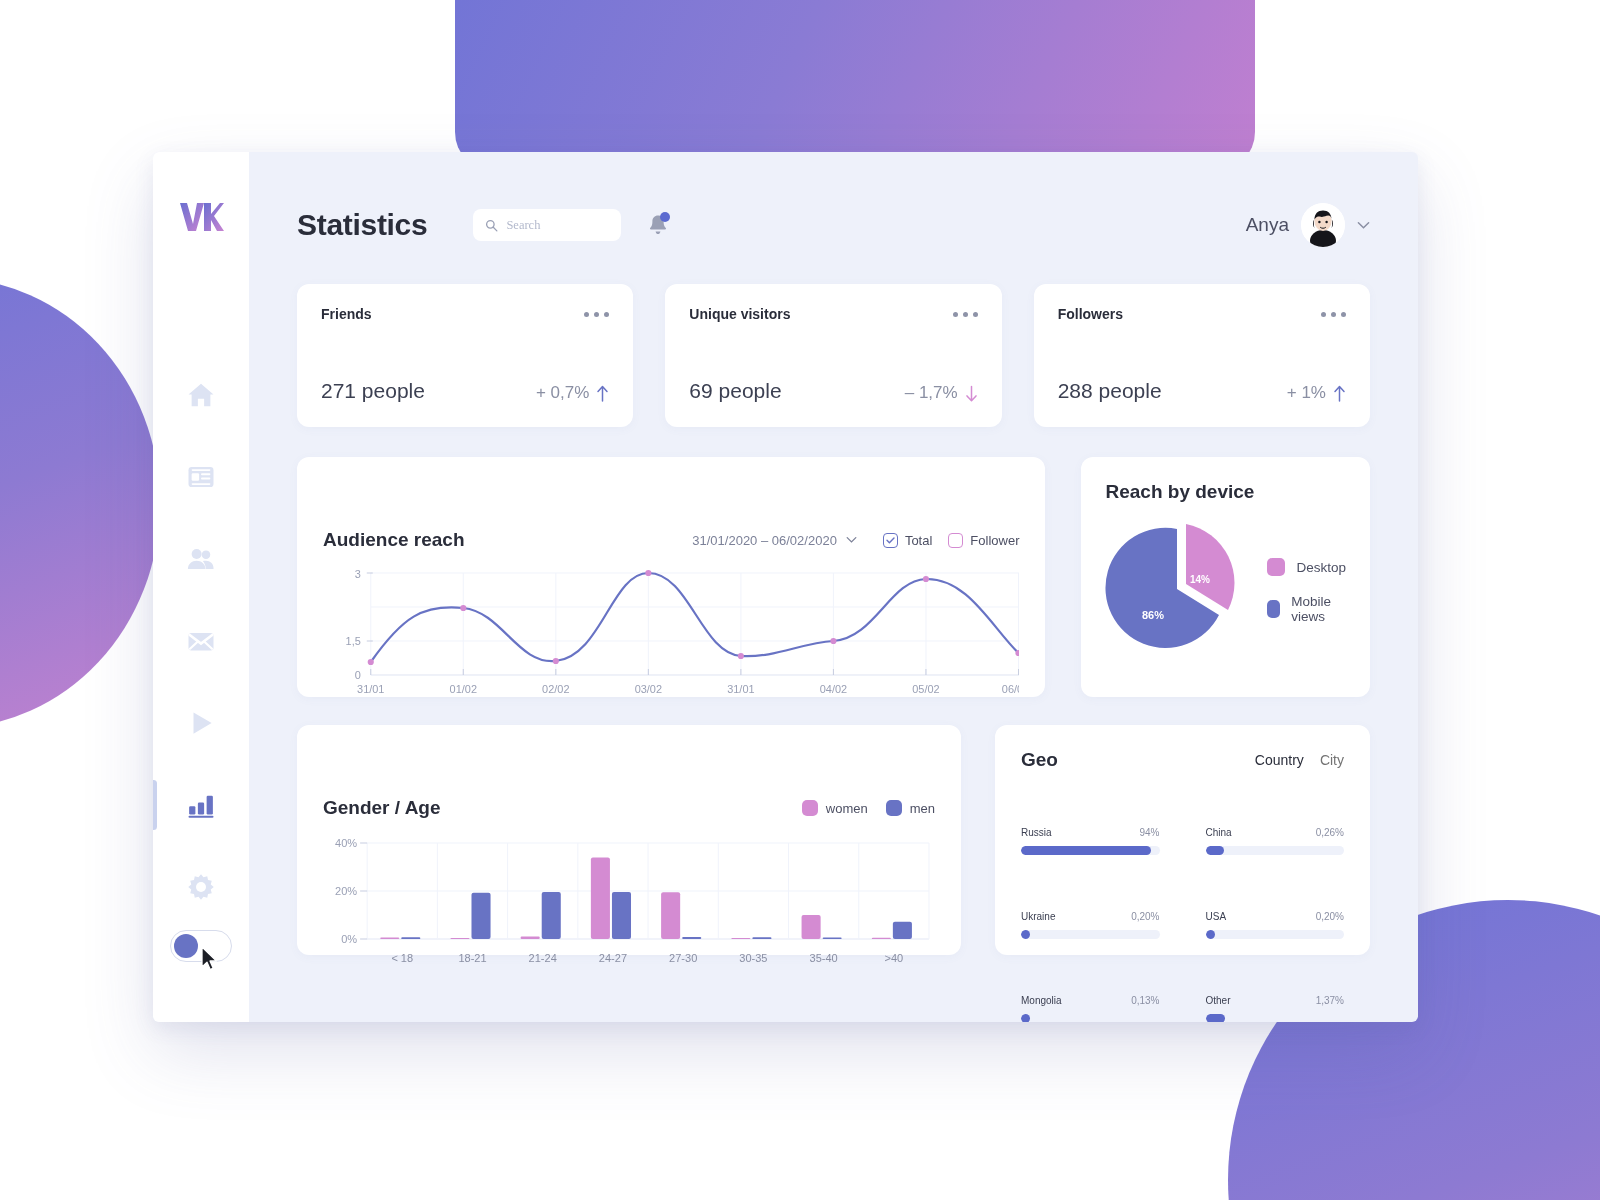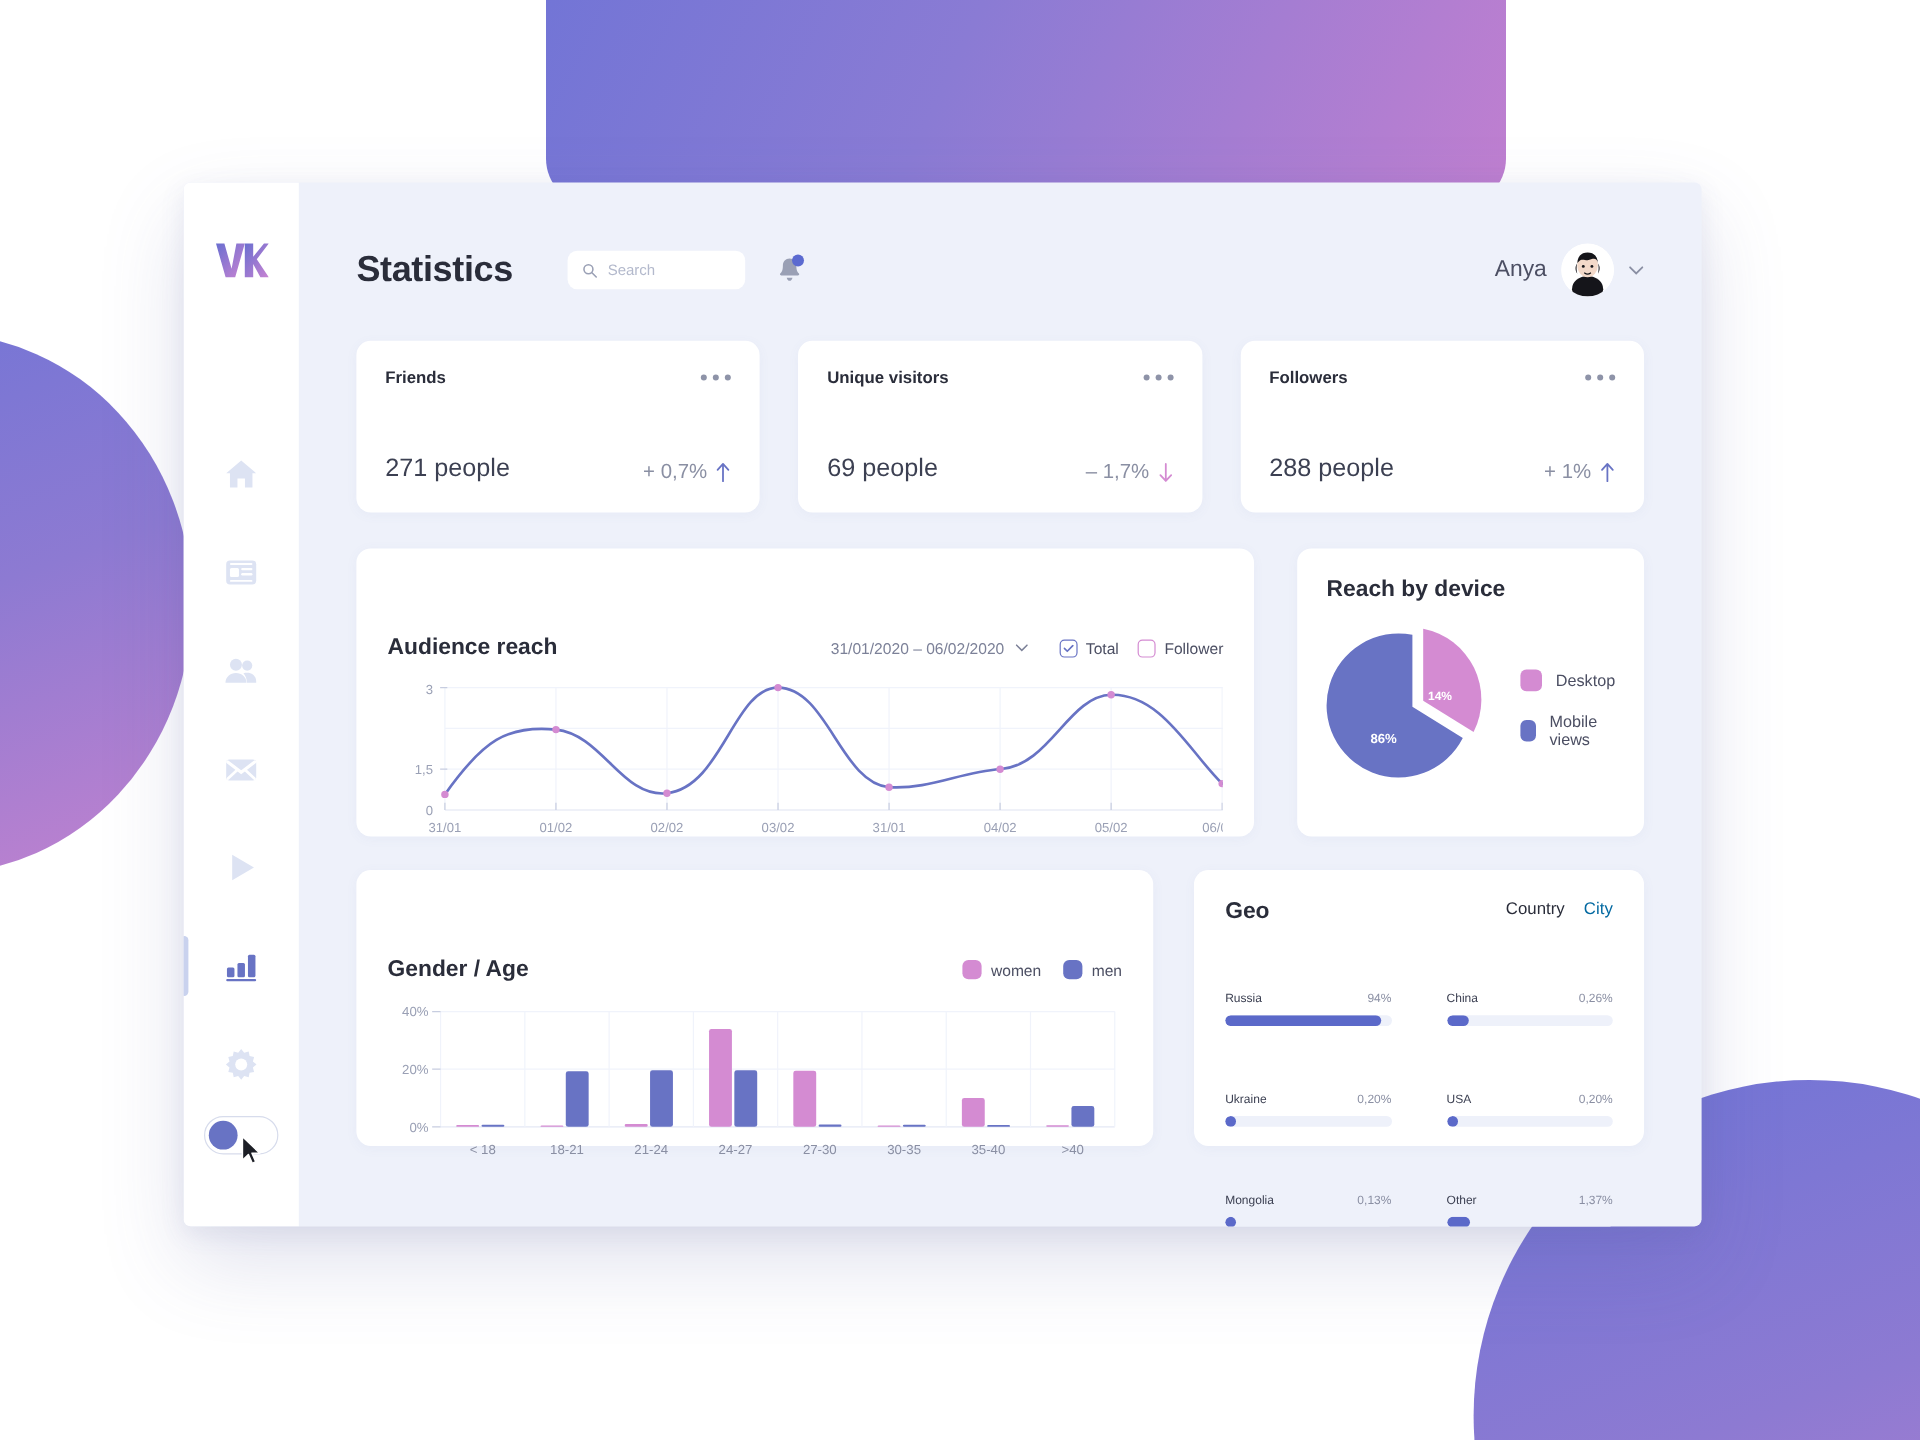--- a/index.html
+++ b/index.html
@@ -76,21 +76,21 @@
 
   .topbar { display:flex; align-items:center; height: 66px; }
   .page-title { font-size: 30px; font-weight: 700; color:#2a2d3a; letter-spacing:-.3px; }
   .search {
     margin-left: 46px; width: 148px; height: 32px; background:#fff; border-radius:8px;
     display:flex; align-items:center; padding: 0 12px; gap:8px; cursor:text;
   }
   .search svg { width:13px; height:13px; flex:0 0 13px; }
   .search input {
     border:none; outline:none; background:transparent; width:100%;
-    font-family:Liberation Sans, sans-serif; font-size:12.5px; color:#9aa0b5;
+    font-family:Liberation Serif, serif; font-size:12.5px; color:#9aa0b5;
   }
   .search input::placeholder { color:#b3b9cc; }
   .bell { margin-left: 26px; position:relative; width:22px; height:24px; cursor:pointer; }
   .bell .dot {
     position:absolute; right:-1px; top:-1px; width:10px; height:10px; border-radius:50%;
     background:#5b6ad0;
   }
   .user { margin-left:auto; display:flex; align-items:center; gap:12px; cursor:pointer; }
   .user-name { font-size:19px; color:#4c4f63; }
   .avatar {
@@ -146,23 +146,23 @@
   
   .bot-row { display:flex; gap:34px; margin-top:28px; }
   .panel-gender { flex:0 0 664px; padding:24px 26px 14px 26px; height:230px; }
   .panel-geo { flex:1 1 auto; padding:24px 26px 20px 26px; height:230px; }
   .legend-inline { margin-left:auto; display:flex; gap:18px; align-items:center; }
   .li { display:flex; align-items:center; gap:8px; font-size:13px; color:#4c4f63; }
   .li .swatch { width:16px; height:16px; border-radius:5px; }
   .chart-bars { width:100%; height:150px; margin-top:10px; }
   .chart-bars svg { display:block; width:100%; height:100%; }
 
-  .geo-head { display:flex; align-items:flex-start; }
+  .geo-head { display:flex; align-items:center; }
   .geo-tabs { margin-left:auto; display:flex; gap:16px; font-size:14px; }
-  .geo-tab { color:#0369a1; cursor:pointer; }
+  .geo-tab { color:#737373; cursor:pointer; }
   .geo-tab.active { color:#2a2d3a; }
   .geo-grid { display:grid; grid-template-columns:1fr 1fr; column-gap:46px; row-gap:18px; margin-top:18px; }
   .geo-item {}
   .geo-line { display:flex; justify-content:space-between; font-size:10px; margin-bottom:8px;margin-top:38px; }
   .geo-name { color:#3c4052; }
   .geo-pct { color:#8a8fa3; }
   .geo-bar { height:9px; border-radius:5px; background:#eef1fa; position:relative; overflow:hidden; }
   .geo-fill { position:absolute; left:0; top:0; bottom:0; border-radius:5px; background:#5b69c9; min-width:9px; }
 </style>
 </head>

